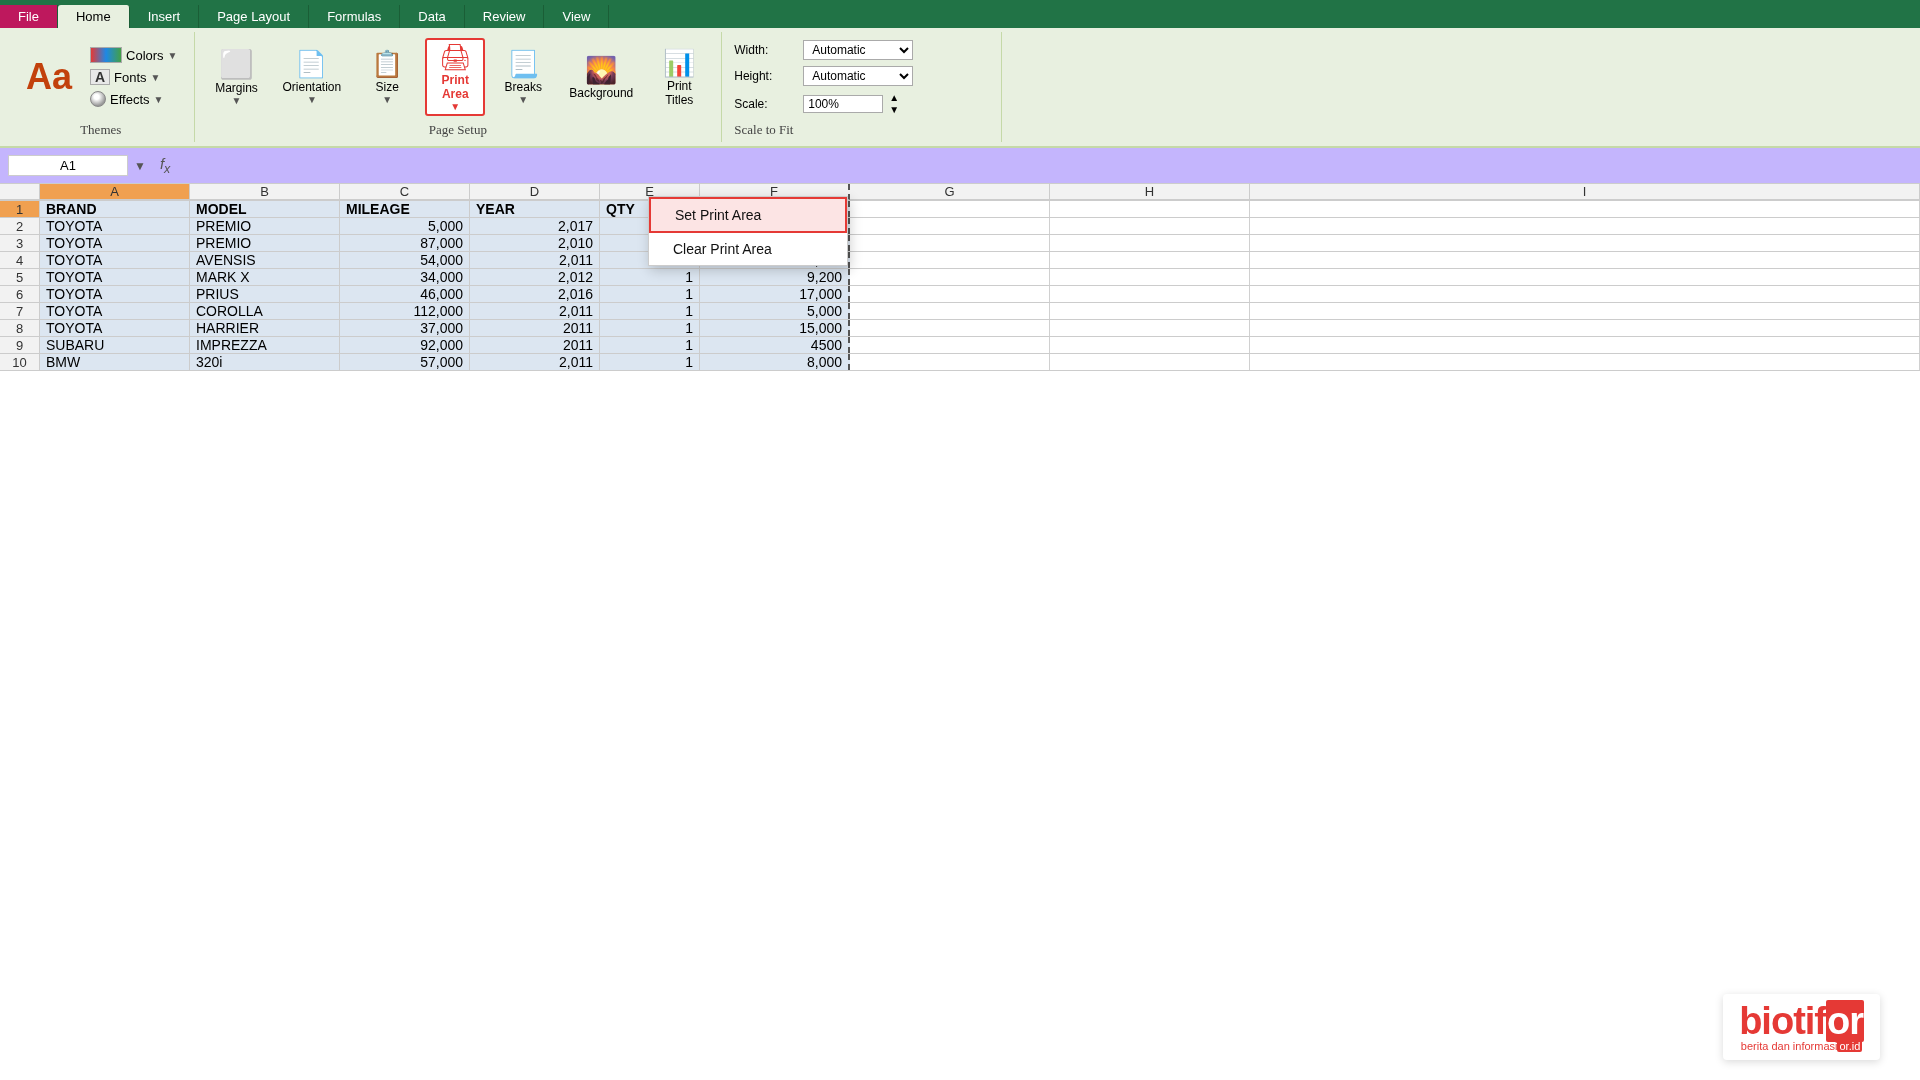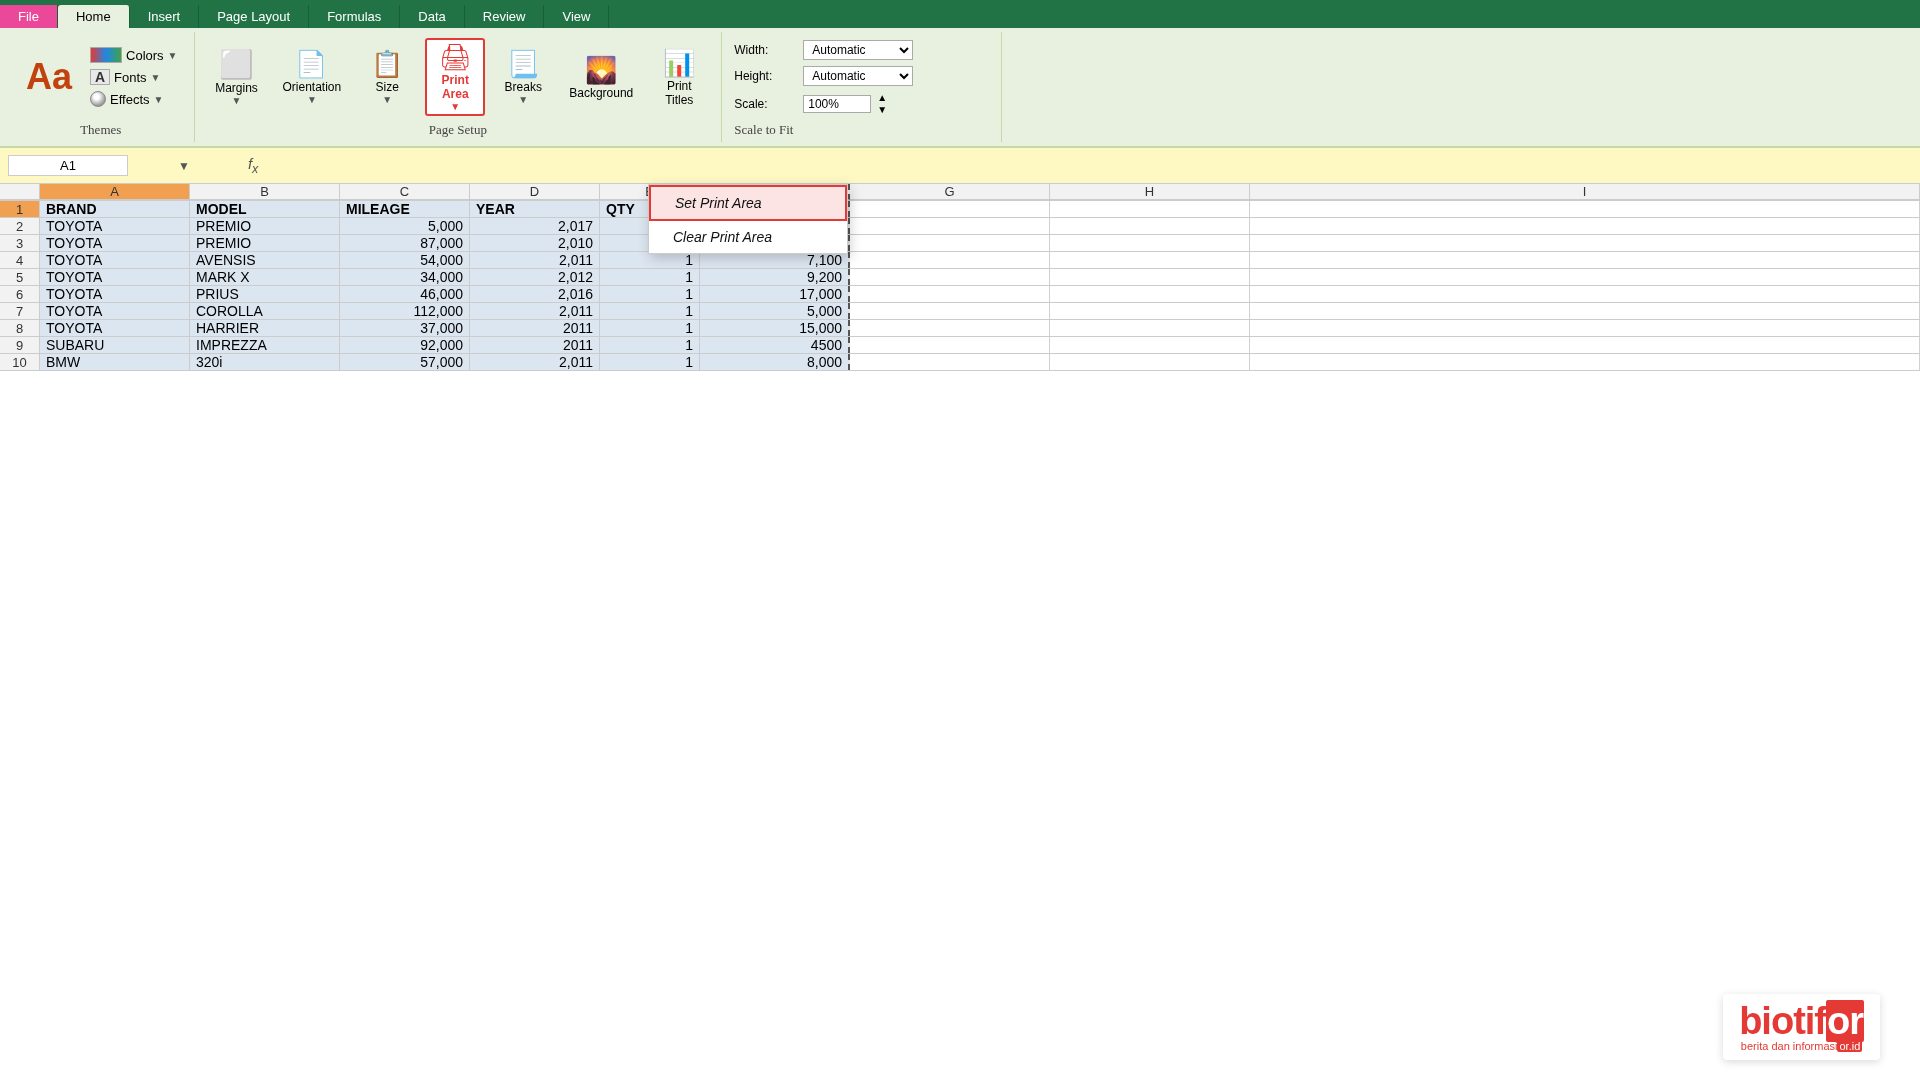--- a/index.html
+++ b/index.html
@@ -1,20 +1,20 @@
 <!DOCTYPE html>
 <html><head>
   <meta charset="utf-8">
   <style>
     * { margin: 0; padding: 0; box-sizing: border-box; }
     body { font-family: 'Segoe UI', Arial, sans-serif; background: #fff; width: 1920px; height: 1080px; overflow: hidden; }
     .tab-bar { display: flex; background: #217346; height: 28px; align-items: flex-end; }
     .tab-item { padding: 4px 18px; font-size: 13px; color: #fff; cursor: pointer; border-right: 1px solid #1a5e36; }
     .tab-item.active { background: #e8f0e0; color: #000; border-top-left-radius: 3px; border-top-right-radius: 3px; }
-    .tab-item.file { background: #ec4899; padding: 4px 18px; color: white; }
+    .tab-item.file { background: #be185d; padding: 4px 18px; color: white; }
 
     .ribbon-content { display: flex; align-items: stretch; padding: 4px 8px; gap: 0; min-height: 90px; background: #e8f0e0; border-bottom: 2px solid #c5d9a8; }
     .ribbon-group { display: flex; flex-direction: column; align-items: center; padding: 4px 12px; border-right: 1px solid #c5d9a8; min-width: 80px; position: relative; }
     .ribbon-group-label { font-size: 13px; color: #444; margin-top: auto; padding-top: 4px; text-align: left; font-family: Liberation Serif, serif; }
     .ribbon-group-items { display: flex; align-items: center; gap: 4px; flex: 1; }
 
     
     .themes-group { min-width: 120px; }
     .theme-btn { display: flex; flex-direction: column; align-items: center; cursor: pointer; padding: 4px 6px; }
     .theme-aa { font-size: 36px; font-weight: bold; color: #c2410c; line-height: 1; }
@@ -23,21 +23,21 @@
 
     
     .page-setup-group { min-width: 380px; }
     .ribbon-btn { display: flex; flex-direction: column; align-items: center; cursor: pointer; padding: 4px 8px; border-radius: 3px; min-width: 60px; }
 
     
     .print-area-btn { border: 2px solid #e53935; background: #fff; padding: 2px 6px; border-radius: 3px; }
     .scale-row { display: flex; align-items: center; gap: 4px; font-size: 12px; margin-bottom: 2px; }
 
     
-    .formula-bar { display: flex; align-items: center; height: 36px; background: #fef9c3; border-bottom: 1px solid #ccc; padding: 14px 8px; gap: 44px; }
+    .formula-bar { display: flex; align-items: center; height: 36px; background: #c4b5fd; border-bottom: 1px solid #ccc; padding: 14px 8px; }
     .cell-ref { width: 120px; text-align: center; font-size: 13px; border: 1px solid #ccc; padding: 2px 6px; background: #fff; }
     .formula-arrow { margin: 0 6px; color: #555; font-size: 12px; }
     .formula-fx { margin: 0 8px; font-size: 14px; color: #555; font-style: italic; }
     .formula-content { flex: 1; font-size: 13px; color: #000; padding: 2px 4px; font-weight: bold; }
 
     
     .spreadsheet { display: flex; flex-direction: column; flex: 1; }
     .col-headers { display: flex; background: #f2f2f2; border-bottom: 1px solid #ccc; }
     .row-num-header { width: 40px; min-width: 40px; background: #f2f2f2; border-right: 1px solid #ccc; border-bottom: 1px solid #ccc; }
 
@@ -58,21 +58,21 @@
     .col-b { width: 150px; min-width: 150px; }
     .col-c { width: 130px; min-width: 130px; }
     .col-d { width: 130px; min-width: 130px; }
     .col-e { width: 100px; min-width: 100px; }
     .col-f { width: 150px; min-width: 150px; }
     .col-g { width: 200px; min-width: 200px; }
     .col-h { width: 200px; min-width: 200px; }
     .col-i { flex: 1; }
 
     
-    .dropdown-overlay { position: fixed; top: 184px; left: 648px; z-index: 1000; font-style: italic; }
+    .dropdown-overlay { position: fixed; top: 196px; left: 648px; z-index: 1000; }
     .dropdown-menu { background: #fff; border: 1px solid #ccc; box-shadow: 2px 4px 12px rgba(0,0,0,0.2); min-width: 200px; }
     .dropdown-item { padding: 8px 24px; font-size: 14px; cursor: pointer; color: #111; }
     .dropdown-item.highlighted { background: #fce4e4; border: 2px solid #e53935; }
 
     
     .watermark { position: fixed; bottom: 20px; right: 40px; z-index: 999; background: white; padding: 8px 16px; border-radius: 4px; display: flex; flex-direction: column; align-items: center; box-shadow: 0 2px 8px rgba(0,0,0,0.15); }
     .ribbon-btn-small { display: flex; align-items: center; cursor: pointer; padding: 2px 4px; border-radius: 2px; gap: 4px; }
 
     .dropdown-chevron { font-size: 10px; color: #555; }
   </style>
@@ -169,21 +169,21 @@
         </select>
       </div>
       <div class="scale-row">
         <span style="font-size:12px;min-width:65px;">Height:</span>
         <select style="font-size:12px;border:1px solid #aaa;padding:1px 4px;background:#fff;min-width:110px;">
           <option>Automatic</option>
         </select>
       </div>
       <div class="scale-row">
         <span style="font-size:12px;min-width:65px;">Scale:</span>
-        <input type="text" style="font-size: 12px; border: 1px solid rgb(170, 170, 170); padding: 1px 4px; width: 68px;" value="100%">
+        <input type="text" style="font-size: 12px; border: 1px solid rgb(170, 170, 170); padding: 1px 4px; width: 80px;" value="100%">
         <div style="display:flex;flex-direction:column;margin-left:2px;">
           <span style="font-size:10px;cursor:pointer;line-height:1.2;">▲</span>
           <span style="font-size:10px;cursor:pointer;line-height:1.2;">▼</span>
         </div>
       </div>
     </div>
     <div class="ribbon-group-label">Scale to Fit</div>
   </div>
 </div>
 

